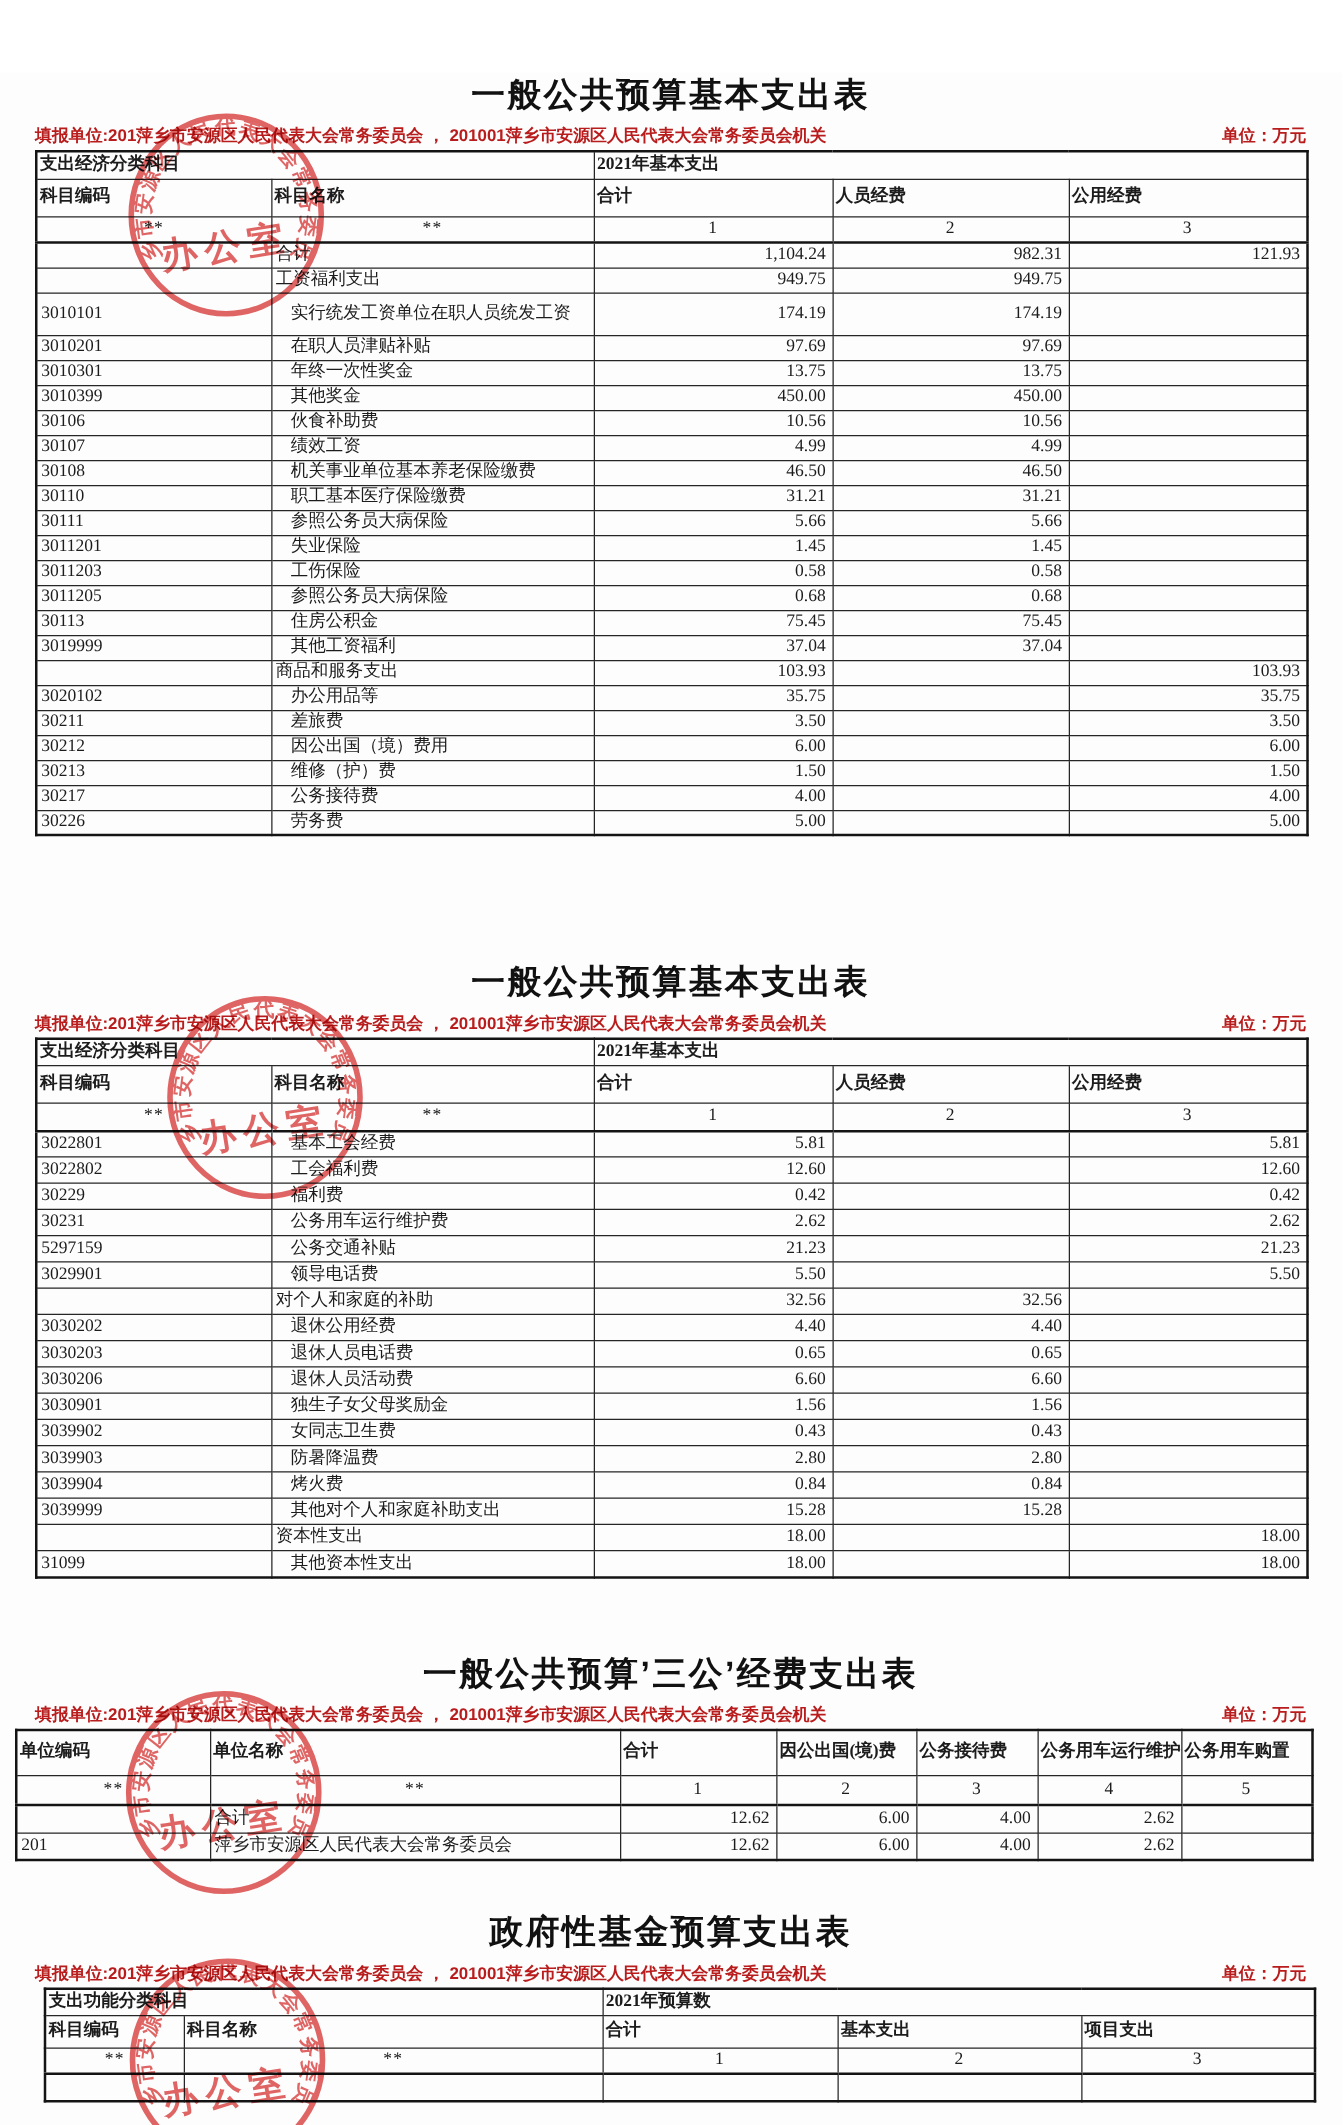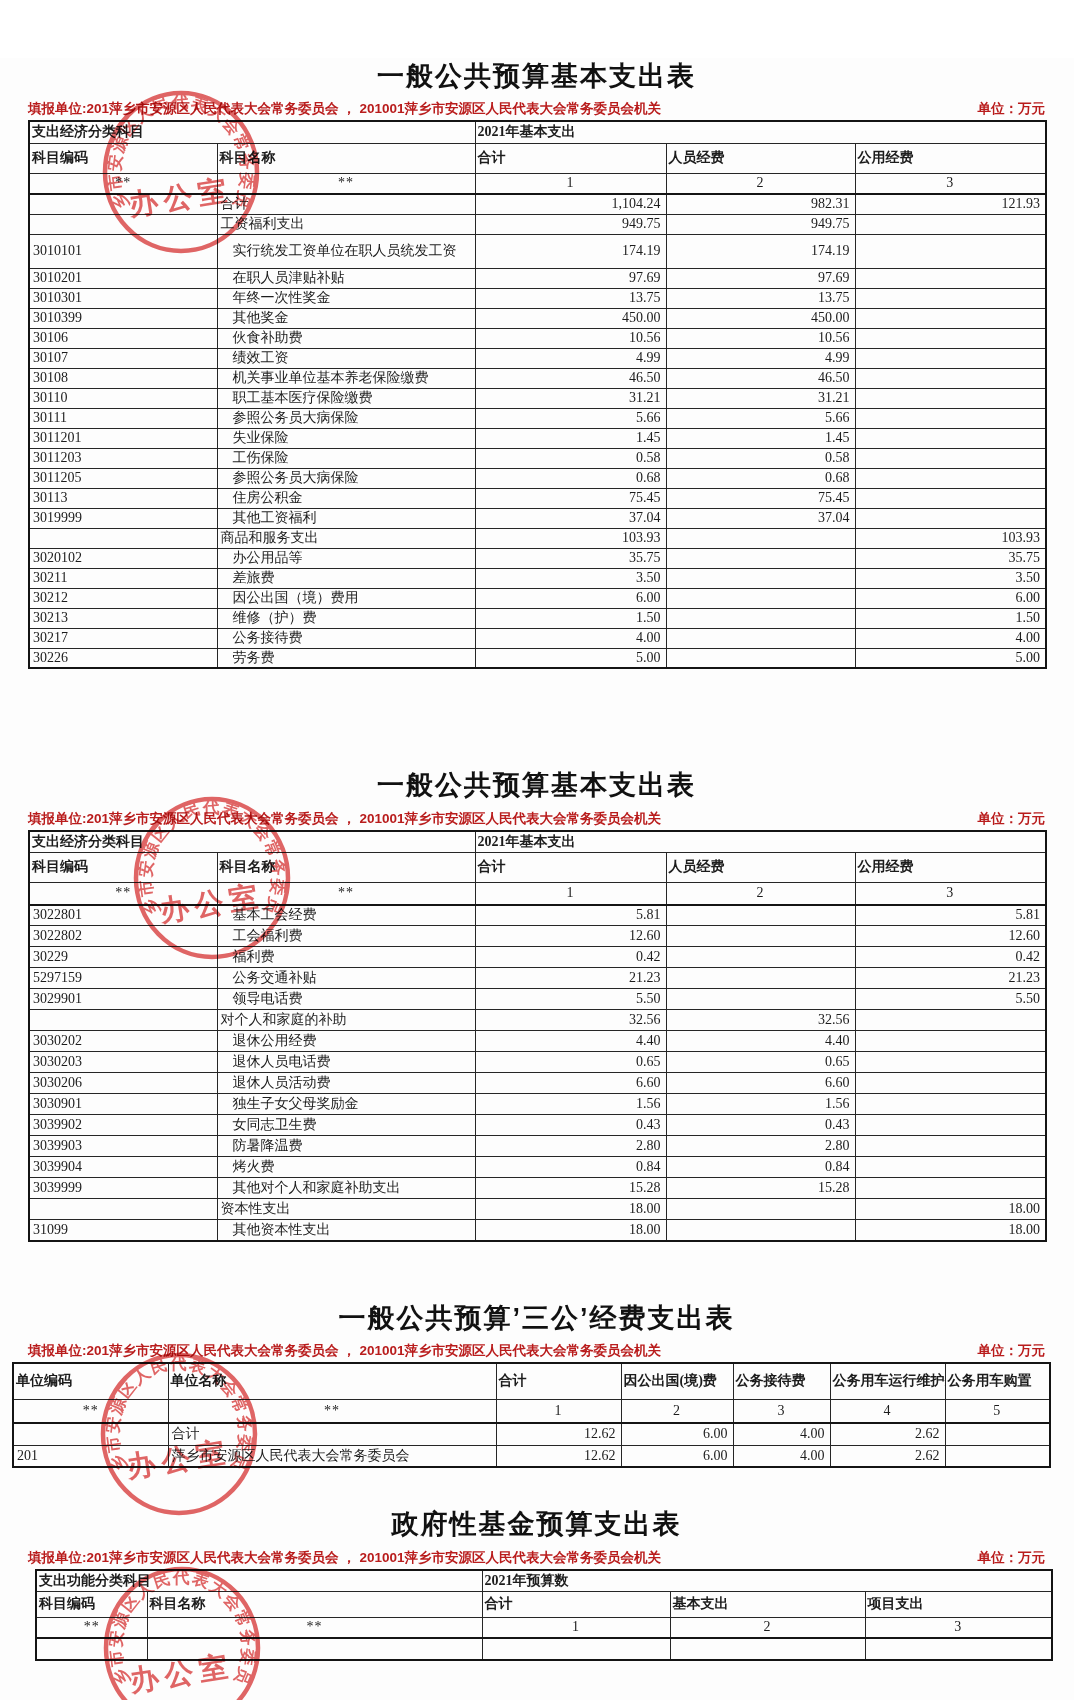--- a/index.html
+++ b/index.html
@@ -309,20 +309,27 @@
               <td class="num">12.60</td>
             </tr>
             <tr style="height: 21px;">
               <td class="code">30229</td>
               <td class="name ind">福利费</td>
               <td class="num">0.42</td>
               <td class="num"></td>
               <td class="num">0.42</td>
             </tr>
             <tr style="height: 21px;">
+              <td class="code">30231</td>
+              <td class="name ind">公务用车运行维护费</td>
+              <td class="num">2.62</td>
+              <td class="num"></td>
+              <td class="num">2.62</td>
+            </tr>
+            <tr style="height: 21px;">
               <td class="code">5297159</td>
               <td class="name ind">公务交通补贴</td>
               <td class="num">21.23</td>
               <td class="num"></td>
               <td class="num">21.23</td>
             </tr>
             <tr style="height: 21px;">
               <td class="code">3029901</td>
               <td class="name ind">领导电话费</td>
               <td class="num">5.50</td>

